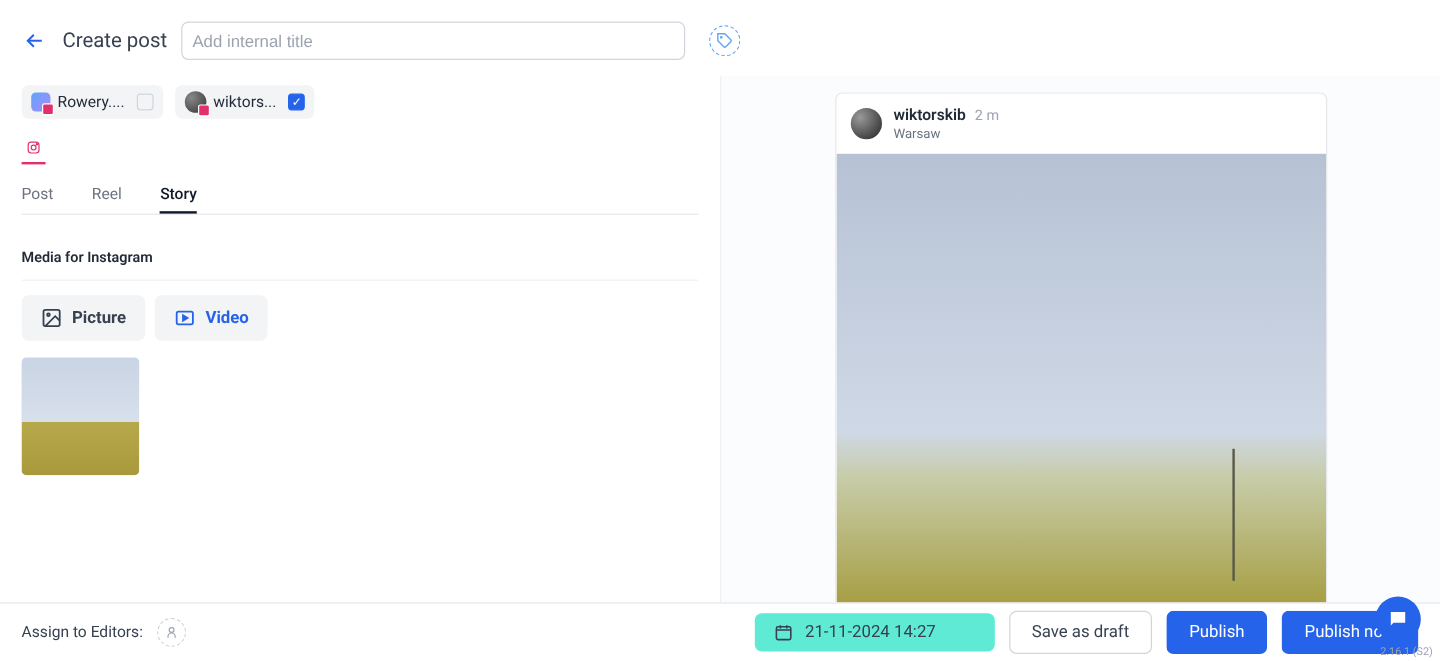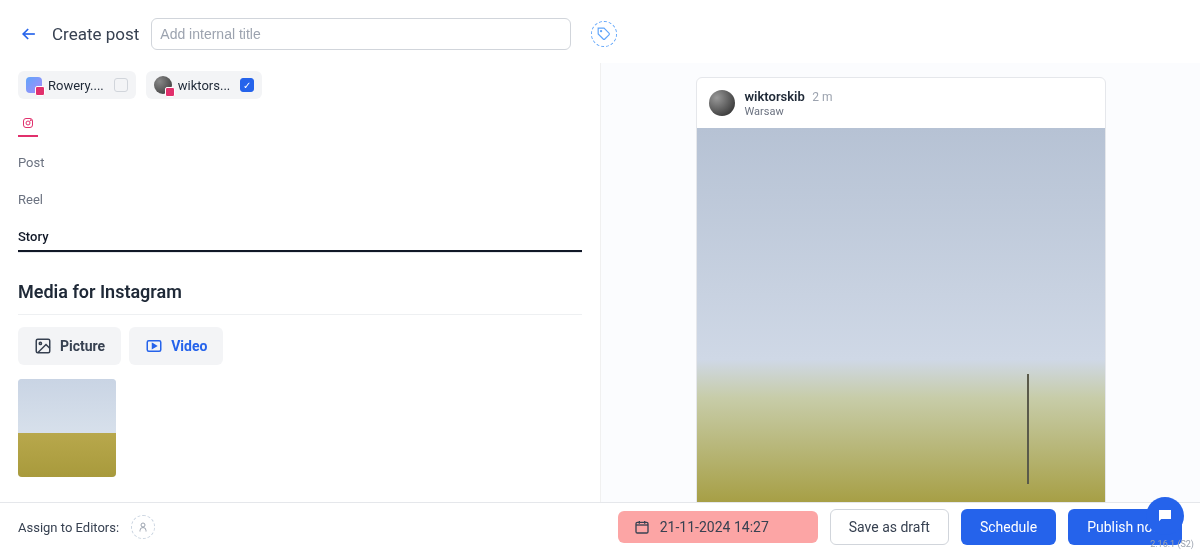--- a/index.html
+++ b/index.html
@@ -16,44 +16,44 @@
 .accounts { display: flex; gap: 10px; padding: 8px 0 18px 0; }
 .acct-chip { display: flex; align-items: center; gap: 6px; background: #f3f4f6; border-radius: 6px; padding: 5px 8px; font-size: 13px; }
 .acct-avatar { width: 16px; height: 16px; border-radius: 4px; background: linear-gradient(135deg,#60a5fa,#a78bfa); position: relative; }
 .acct-avatar2 { width: 18px; height: 18px; border-radius: 50%; background: radial-gradient(circle at 30% 30%, #888, #333); position: relative; }
 .acct-avatar .mini, .acct-avatar2 .mini { position: absolute; right: -3px; bottom: -3px; width: 10px; height: 10px; border-radius: 2px; background: #e1306c; border: 1px solid #fff; }
 .chk { width: 14px; height: 14px; border: 1px solid #d1d5db; border-radius: 3px; margin-left: 4px; display: flex; align-items: center; justify-content: center; }
 .chk.checked { background: #2563eb; border-color: #2563eb; color: #fff; font-size: 10px; }
 .ig-tabs { border-bottom: 1px solid #e5e7eb; padding-bottom: 0; margin-bottom: 14px; }
 .ig-icon-row { padding: 0 0 8px 0; }
 .ig-icon { width: 20px; height: 20px; display: inline-flex; align-items: center; justify-content: center; color: #e1306c; border-bottom: 2px solid #e1306c; padding-bottom: 6px; padding-left:4px; padding-right:4px; }
-.subtab-row { display: flex; gap: 16px; font-size: 13px; padding-top: 10px; flex-direction: column; }
+.subtab-row { display: flex; gap: 32px; font-size: 13px; padding-top: 10px; }
 .subtab { color: #6b7280; padding-bottom: 6px; cursor: pointer; }
 .subtab.active { color: #111827; border-bottom: 2px solid #111827; font-weight: 500; }
-.section-label { font-size: 18px; font-weight: 600; padding: 14px 0 12px 0; border-bottom: 1px solid #eef0f2; margin-bottom: 12px; }
+.section-label { font-size: 12px; font-weight: 600; padding: 14px 0 12px 0; border-bottom: 1px solid #eef0f2; margin-bottom: 12px; }
 .media-btns { display: flex; gap: 8px; margin-bottom: 14px; font-weight: bold; }
 .mbtn { display: flex; align-items: center; gap: 8px; background: #f3f4f6; border-radius: 6px; padding: 10px 16px; font-size: 14px; cursor: pointer; color: #374151; }
 .mbtn.blue { color: #2563eb; }
 .thumb { width: 98px; height: 98px; border-radius: 4px; overflow: hidden; position: relative; background: #dbe4ee; }
 .thumb .sky { position: absolute; inset: 0; background: linear-gradient(#c9d4e4 0%, #d7e0eb 55%, #b8a84c 55%, #a89a3c 100%); }
 .preview-card { width: 410px; margin: 14px auto 0 auto; background: #fff; border: 1px solid #e5e7eb; border-radius: 6px; overflow: hidden; height: 438px; display: flex; flex-direction: column; }
 .pc-head { display: flex; align-items: center; gap: 10px; padding: 10px 12px; }
 .pc-avatar { width: 26px; height: 26px; border-radius: 50%; background: radial-gradient(circle at 30% 30%, #999, #222); }
 .pc-name { font-size: 13px; font-weight: 600; }
 .pc-time { font-size: 12px; color: #9ca3af; margin-left: 4px; font-weight: 400; }
 .pc-loc { font-size: 11px; color: #6b7280; margin-top: 1px; }
 .pc-image { flex: 1; position: relative; overflow: hidden; }
 .pc-sky { position: absolute; inset: 0; background: linear-gradient(#b6c2d4 0%, #cfd8e6 60%, #c7cca8 70%, #a39a3a 100%); }
 .pc-tree { position: absolute; right: 42px; bottom: 30px; width: 70px; height: 120px; }
 .pc-tree::before { content:""; position:absolute; left:34px; bottom:0; width:2px; height:110px; background:#5a5a4a; }
 .bottom { position: absolute; bottom: 0; left: 0; right: 0; height: 49px; border-top: 1px solid #e5e7eb; display: flex; align-items: center; padding: 0 18px; background: #fff; gap: 12px; }
 .assign-label { font-size: 13px; color: #374151; }
 .assign-circle { width: 24px; height: 24px; border: 1.5px dashed #cbd5e1; border-radius: 50%; display: flex; align-items: center; justify-content: center; color: #9ca3af; cursor: pointer; }
 .spacer { flex: 1; }
-.date-pill { display: flex; align-items: center; gap: 10px; background: #fca5a5; border-radius: 6px; padding: 8px 16px; font-size: 14px; color: #374151; min-width: 200px; cursor: pointer; }
+.date-pill { display: flex; align-items: center; gap: 10px; background: #5eead4; border-radius: 6px; padding: 8px 16px; font-size: 14px; color: #374151; min-width: 200px; cursor: pointer; }
 .btn { padding: 9px 18px; border-radius: 6px; font-size: 14px; cursor: pointer; border: 1px solid transparent; }
 .btn-outline { border-color: #d1d5db; color: #374151; background: #fff; }
 .btn-primary { background: #2563eb; color: #fff; }
 .chat-fab { position: absolute; right: 16px; bottom: 16px; width: 38px; height: 38px; border-radius: 50%; background: #2563eb; display: flex; align-items: center; justify-content: center; color: #fff; cursor: pointer; }
 .version { position: absolute; right: 6px; bottom: 2px; font-size: 9px; color: #9ca3af; text-align: right; }
 svg { display: block; }
 </style>
 </head>
 <body>
 
@@ -167,21 +167,21 @@
   <div class="date-pill">
     <svg width="16" height="16" viewBox="0 0 24 24" fill="none" stroke="currentColor" stroke-width="2">
         <rect x="3" y="5" width="18" height="16" rx="2"></rect>
         <path d="M3 9h18"></path>
         <path d="M8 3v4"></path>
         <path d="M16 3v4"></path>
       </svg>
     <span>21-11-2024 14:27</span>
   </div>
   <div class="btn btn-outline">Save as draft</div>
-  <div class="btn btn-primary">Schedule</div>
+  <div class="btn btn-primary">Publish</div>
   <div class="btn btn-primary">Publish now</div>
 </div>
 
 <div class="chat-fab">
   <svg width="18" height="18" viewBox="0 0 24 24" fill="currentColor">
       <path d="M4 4h16v12H7l-3 3V4z"></path>
     </svg>
 </div>
 <div class="version">2.16.1 (S2)</div>
 

